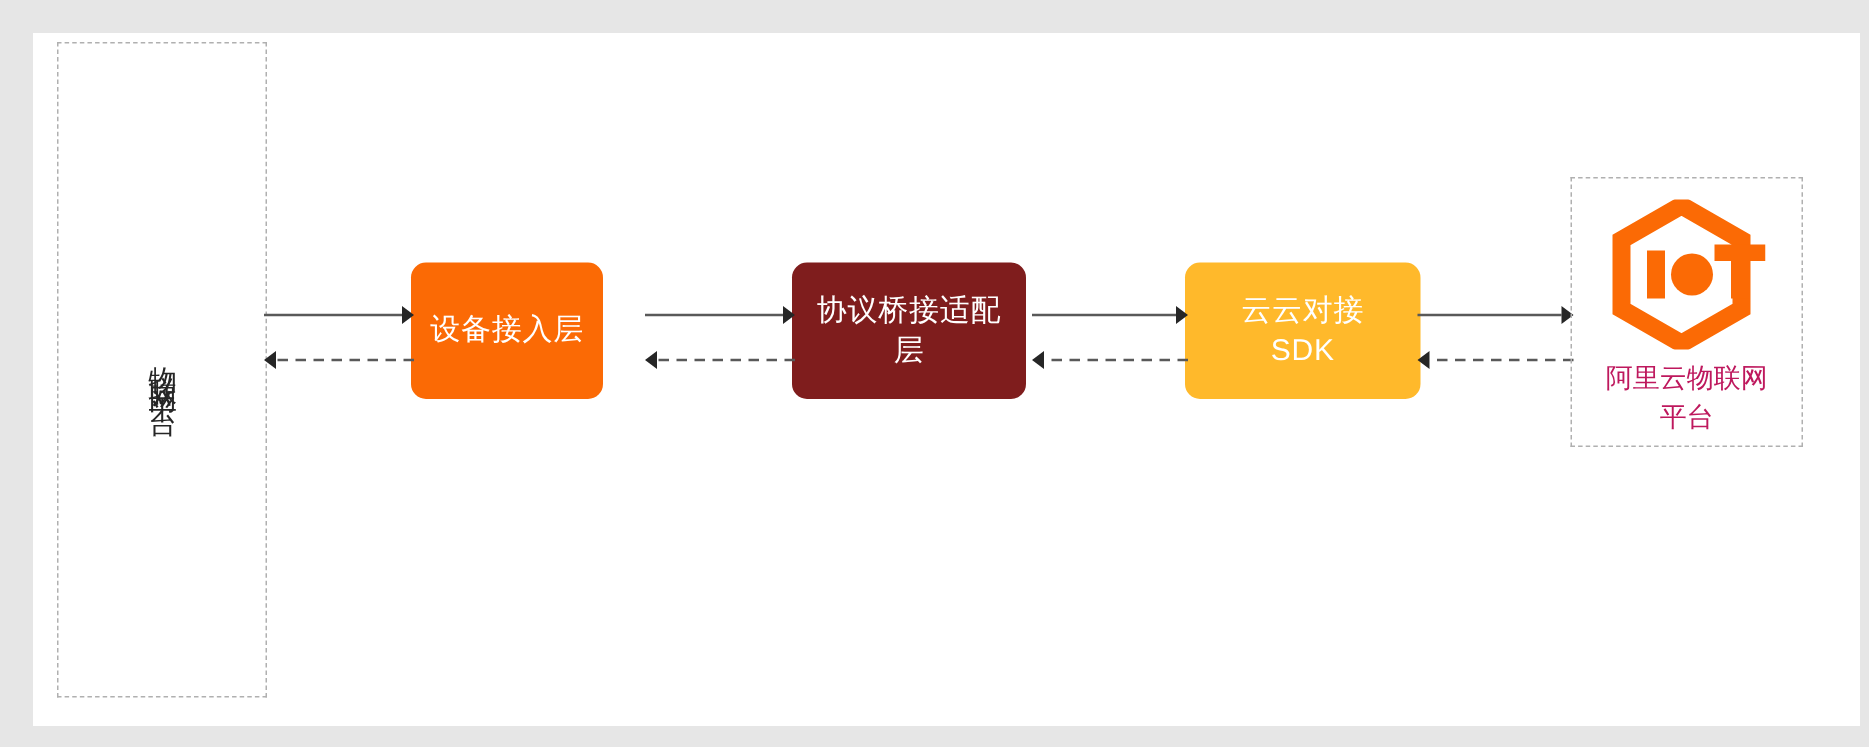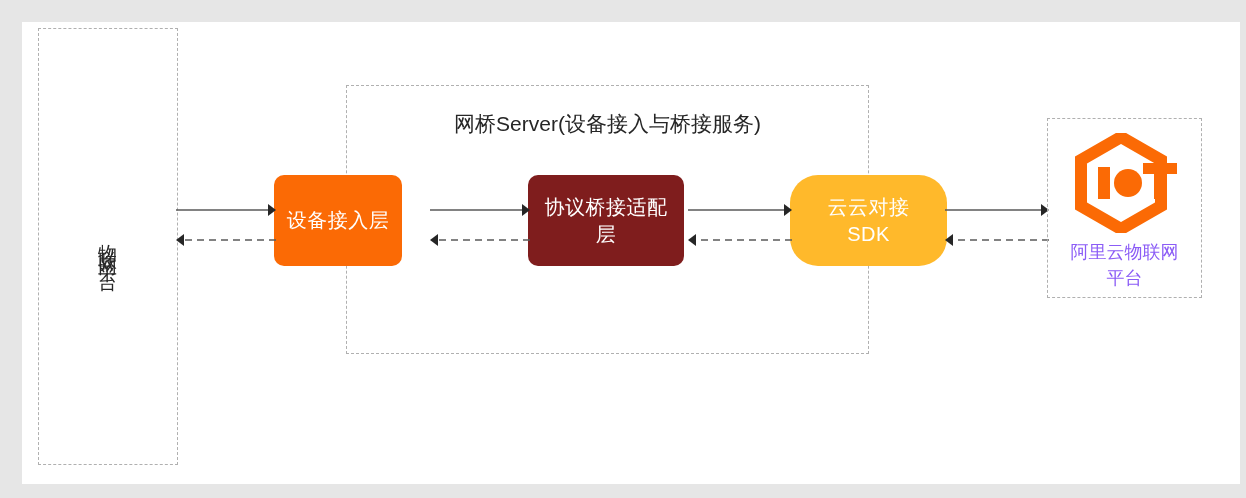--- a/index.html
+++ b/index.html
@@ -102,21 +102,20 @@
     width: 156px;
     height: 91px;
     background: #7f1d1d;
   }
   #box-cloud-sdk {
     left: 768px;
     top: 153px;
     width: 157px;
     height: 91px;
     background: #FFB92B;
-    border-radius: 28px;
   }
   
   .conn {
     position: absolute;
     height: 22px;
   }
   .conn svg {
     display: block;
     overflow: visible;
   }
@@ -136,38 +135,35 @@
     width: 104px;
     height: 100px;
   }
   #iot-right-label {
     position: absolute;
     left: 0;
     top: 120px;
     width: 100%;
     text-align: center;
     font-size: 18px;
-    color: #8b5cf6;
+    color: #be185d;
     line-height: 1.45;
   }
 </style>
 </head>
 <body>
 
 <div id="canvas">
 
   <div class="dashed-box" id="iot-platform-left">
     <div class="vertical-label">
       <span>物联网平台</span>
     </div>
   </div>
 
-  <div class="dashed-box" id="bridge-server-box">
-    <div id="bridge-server-title">网桥Server(设备接入与桥接服务)</div>
-  </div>
 
   <div class="proc-box" id="box-device-access">
     <span>设备接入层</span>
   </div>
 
   <div class="proc-box" id="box-protocol-adapter">
     <span>协议桥接适配层</span>
   </div>
 
   <div class="proc-box" id="box-cloud-sdk">

